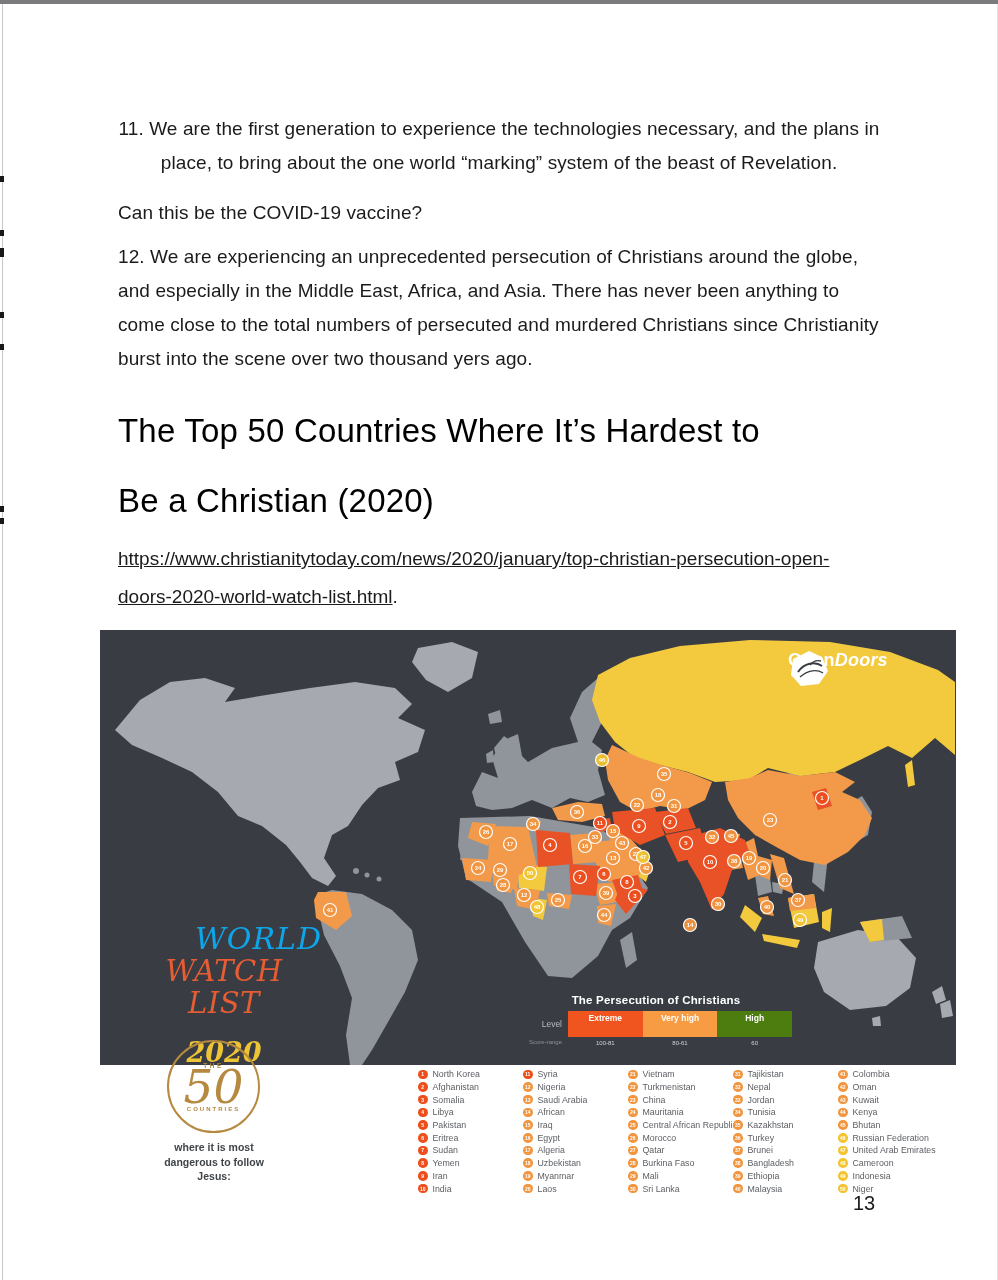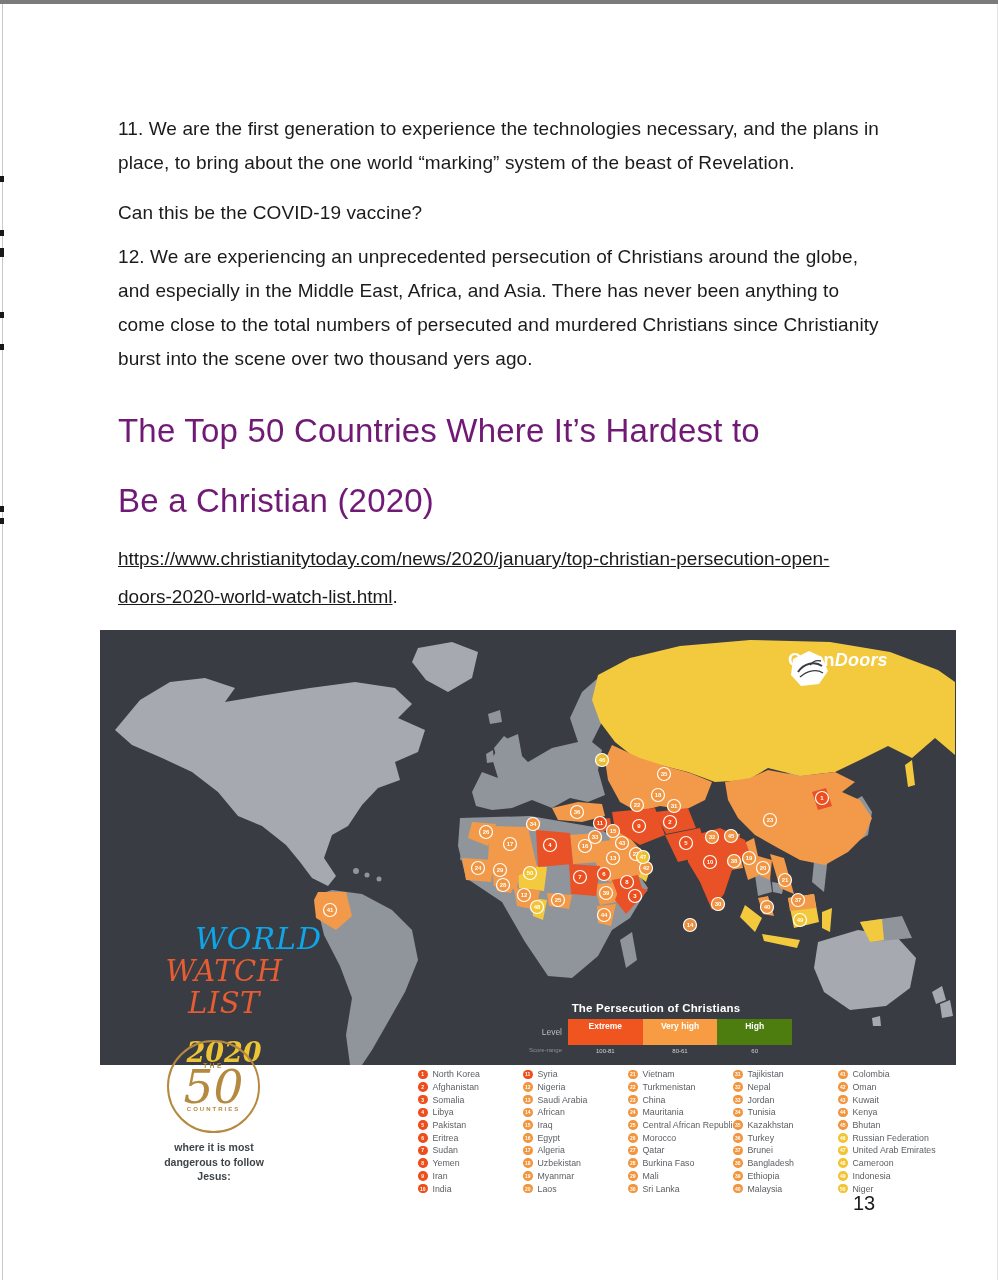--- a/index.html
+++ b/index.html
@@ -5,44 +5,44 @@
   * { margin:0; padding:0; box-sizing:border-box; }
   body { background:#ffffff; font-family:"Liberation Sans","DejaVu Sans",sans-serif; }
   .sheet { position:relative; width:998px; height:1280px; background:#fff; overflow:hidden; }
   .edge-top { position:absolute; left:0; top:0; width:998px; height:4px; background:#7b7b7d; }
   .edge-left { position:absolute; left:2px; top:4px; width:1px; height:1276px; background:#c9c9c9; }
   .edge-right { position:absolute; right:0; top:4px; width:1px; height:1276px; background:#e3e3e3; }
   .tick { position:absolute; left:0; width:4px; height:6px; background:#17181a; }
 
   .content { position:absolute; left:118px; top:0; width:762px; color:#1b1b1d; }
   .body-text { position:absolute; left:0; width:762px; font-size:19px; line-height:34px; letter-spacing:.1px; }
-  .p11 { top:112px; }
+  .p11 { top:112px;text-align:center; }
   .q   { top:196px; }
   .p12 { top:240px; }
-  .heading { position:absolute; left:0; top:396px; width:762px; font-size:33px; line-height:70px; font-weight:400; color:#701a75; letter-spacing:.2px; }
+  .heading { position:absolute; left:0; top:396px; width:762px; font-size:33px; line-height:70px; font-weight:400; color:#000000; letter-spacing:.2px; }
   .link-line { position:absolute; left:0; top:540px; width:762px; font-size:19px; line-height:38px; color:#1b1b1d; }
   .link-line a { color:#1b1b1d; text-decoration:underline; }
   .link-line a span { display:inline; }
 
   
   .map-figure { position:absolute; left:100px; top:630px; width:856px; height:566px; }
   .map-canvas { position:absolute; left:0; top:0; width:856px; height:435px; background:#393c42; overflow:hidden; }
   .map-canvas svg { position:absolute; left:0; top:0; }
 
   .od-logo { position:absolute; left:688px; top:20px; display:flex; align-items:center; gap:7px; }
   .od-text { color:#fff; font-size:18px; font-weight:700; letter-spacing:.2px; }
   .od-text i { font-style:italic; }
 
   .wwl-title { position:absolute; left:26px; top:292px; width:196px; text-align:center;
                font-family:"DejaVu Serif","Liberation Serif",serif; font-style:italic; }
   .wwl-l1 { font-size:30px; line-height:33px; color:#0ea5e9; letter-spacing:1px;text-align:right; }
   .wwl-l2 { font-size:29px; line-height:32px; color:#e65c33; letter-spacing:.5px; }
   .wwl-l3 { font-size:27px; line-height:30px; color:#eec437; font-weight:700;margin-top:19px; }
 
-  .legend { position:absolute; left:420px; top:372px; width:272px; }
+  .legend { position:absolute; left:420px; top:364px; width:272px; }
   .legend-title { text-align:center; color:#fff; font-size:11.5px; font-weight:700; margin-bottom:5px; letter-spacing:.2px; }
   .legend-row { display:flex; align-items:center; }
   .legend-label { width:48px; text-align:right; padding-right:6px; font-size:8.5px; color:#b9bdc2; }
   .legend-label.small { font-size:6px; color:#8d9298; }
   .legend-cells, .legend-scores { display:flex; flex:1; }
   .legend-cell { flex:1; height:26px; line-height:15px; text-align:center; color:#fff; font-size:8.5px; font-weight:700; }
   .legend-score { flex:1; text-align:center; font-size:6px; color:#cfd2d6; padding-top:3px; }
 
   .figure-footer { position:absolute; left:0; top:435px; width:856px; height:131px; background:#fff; }
 

